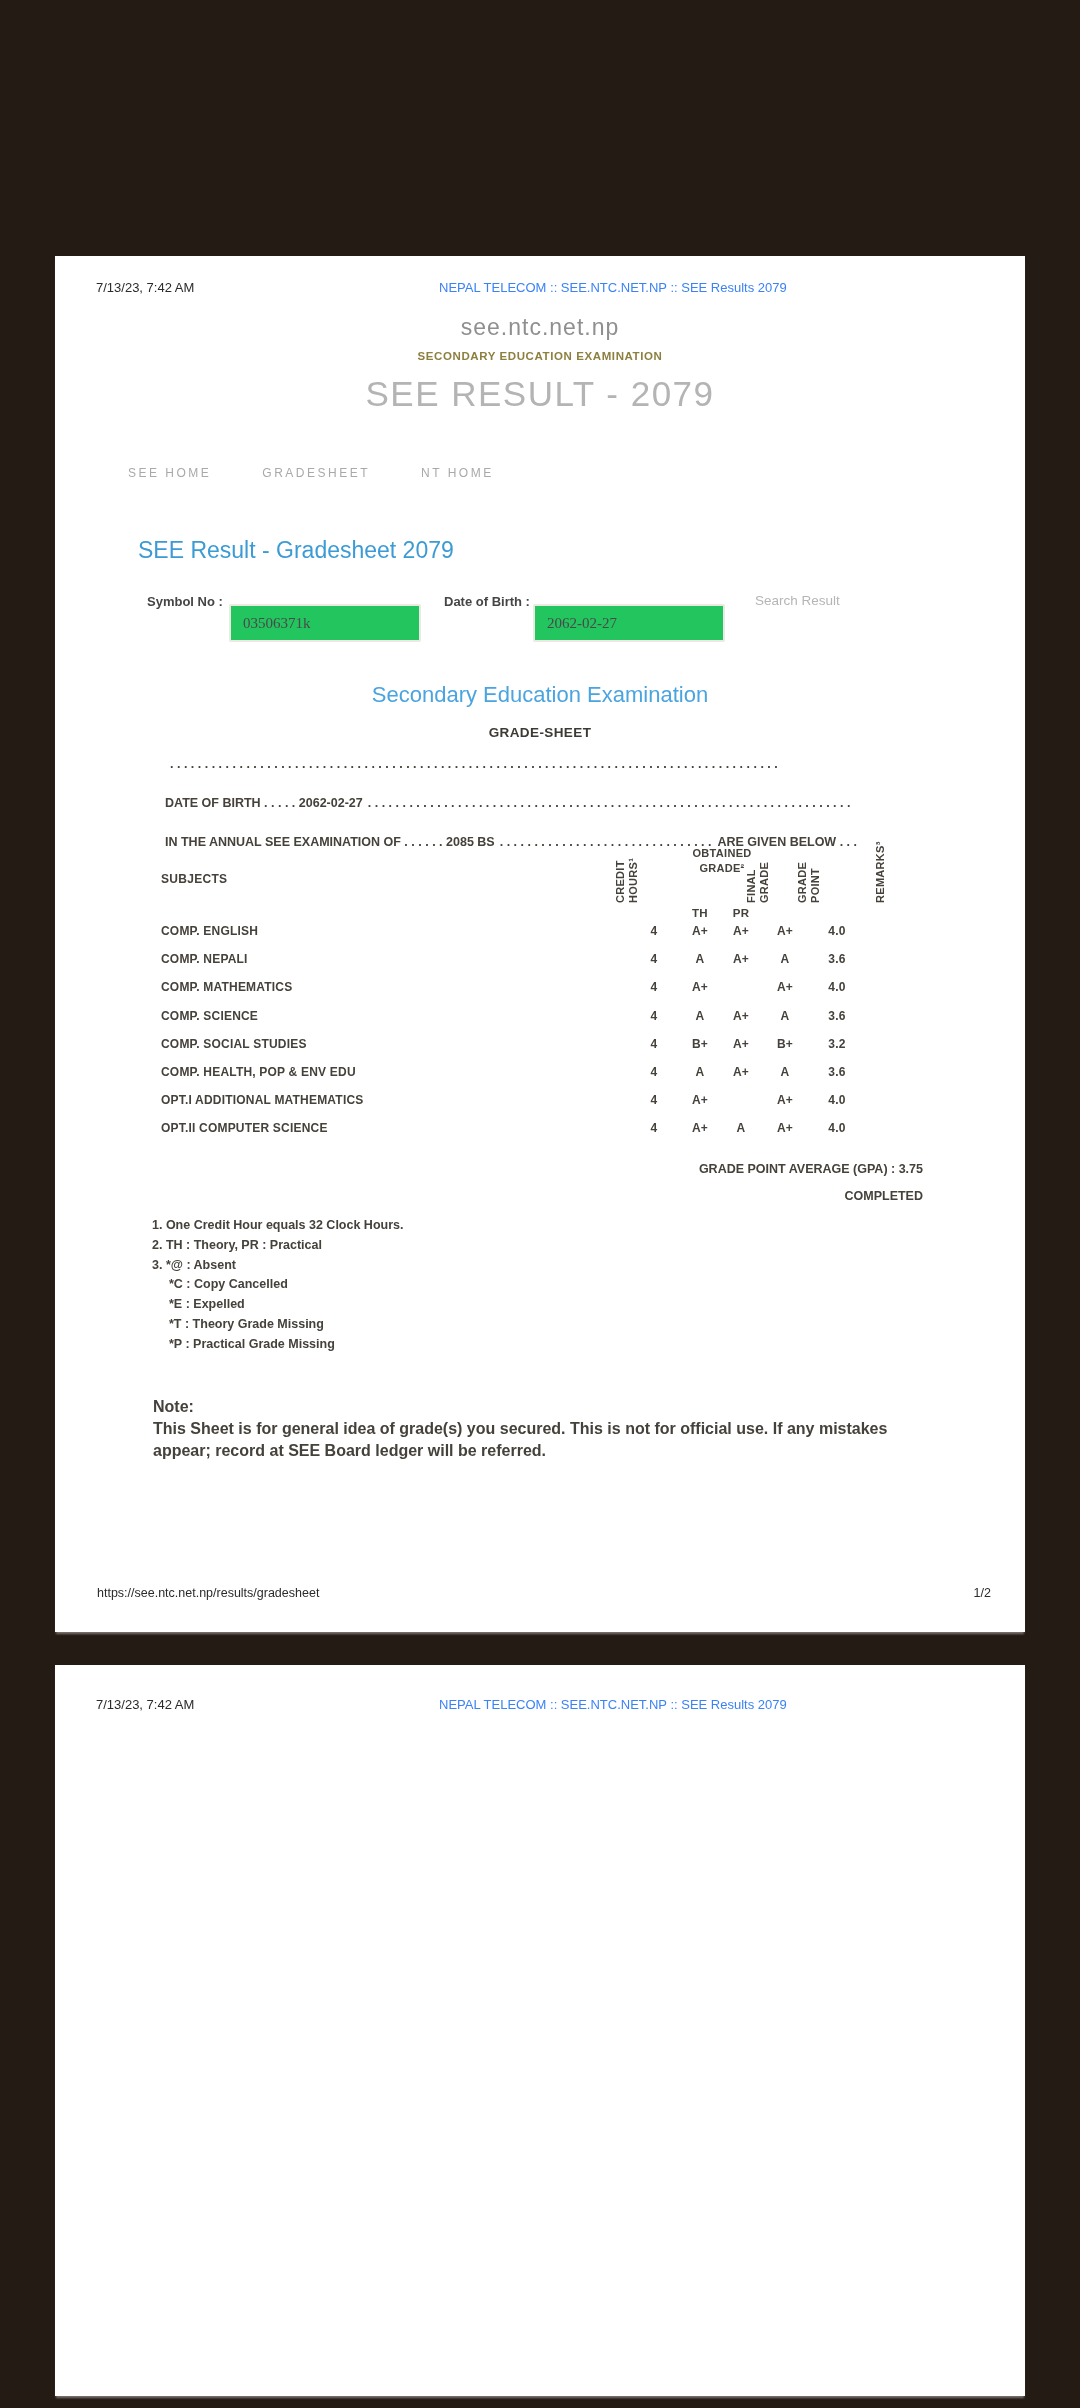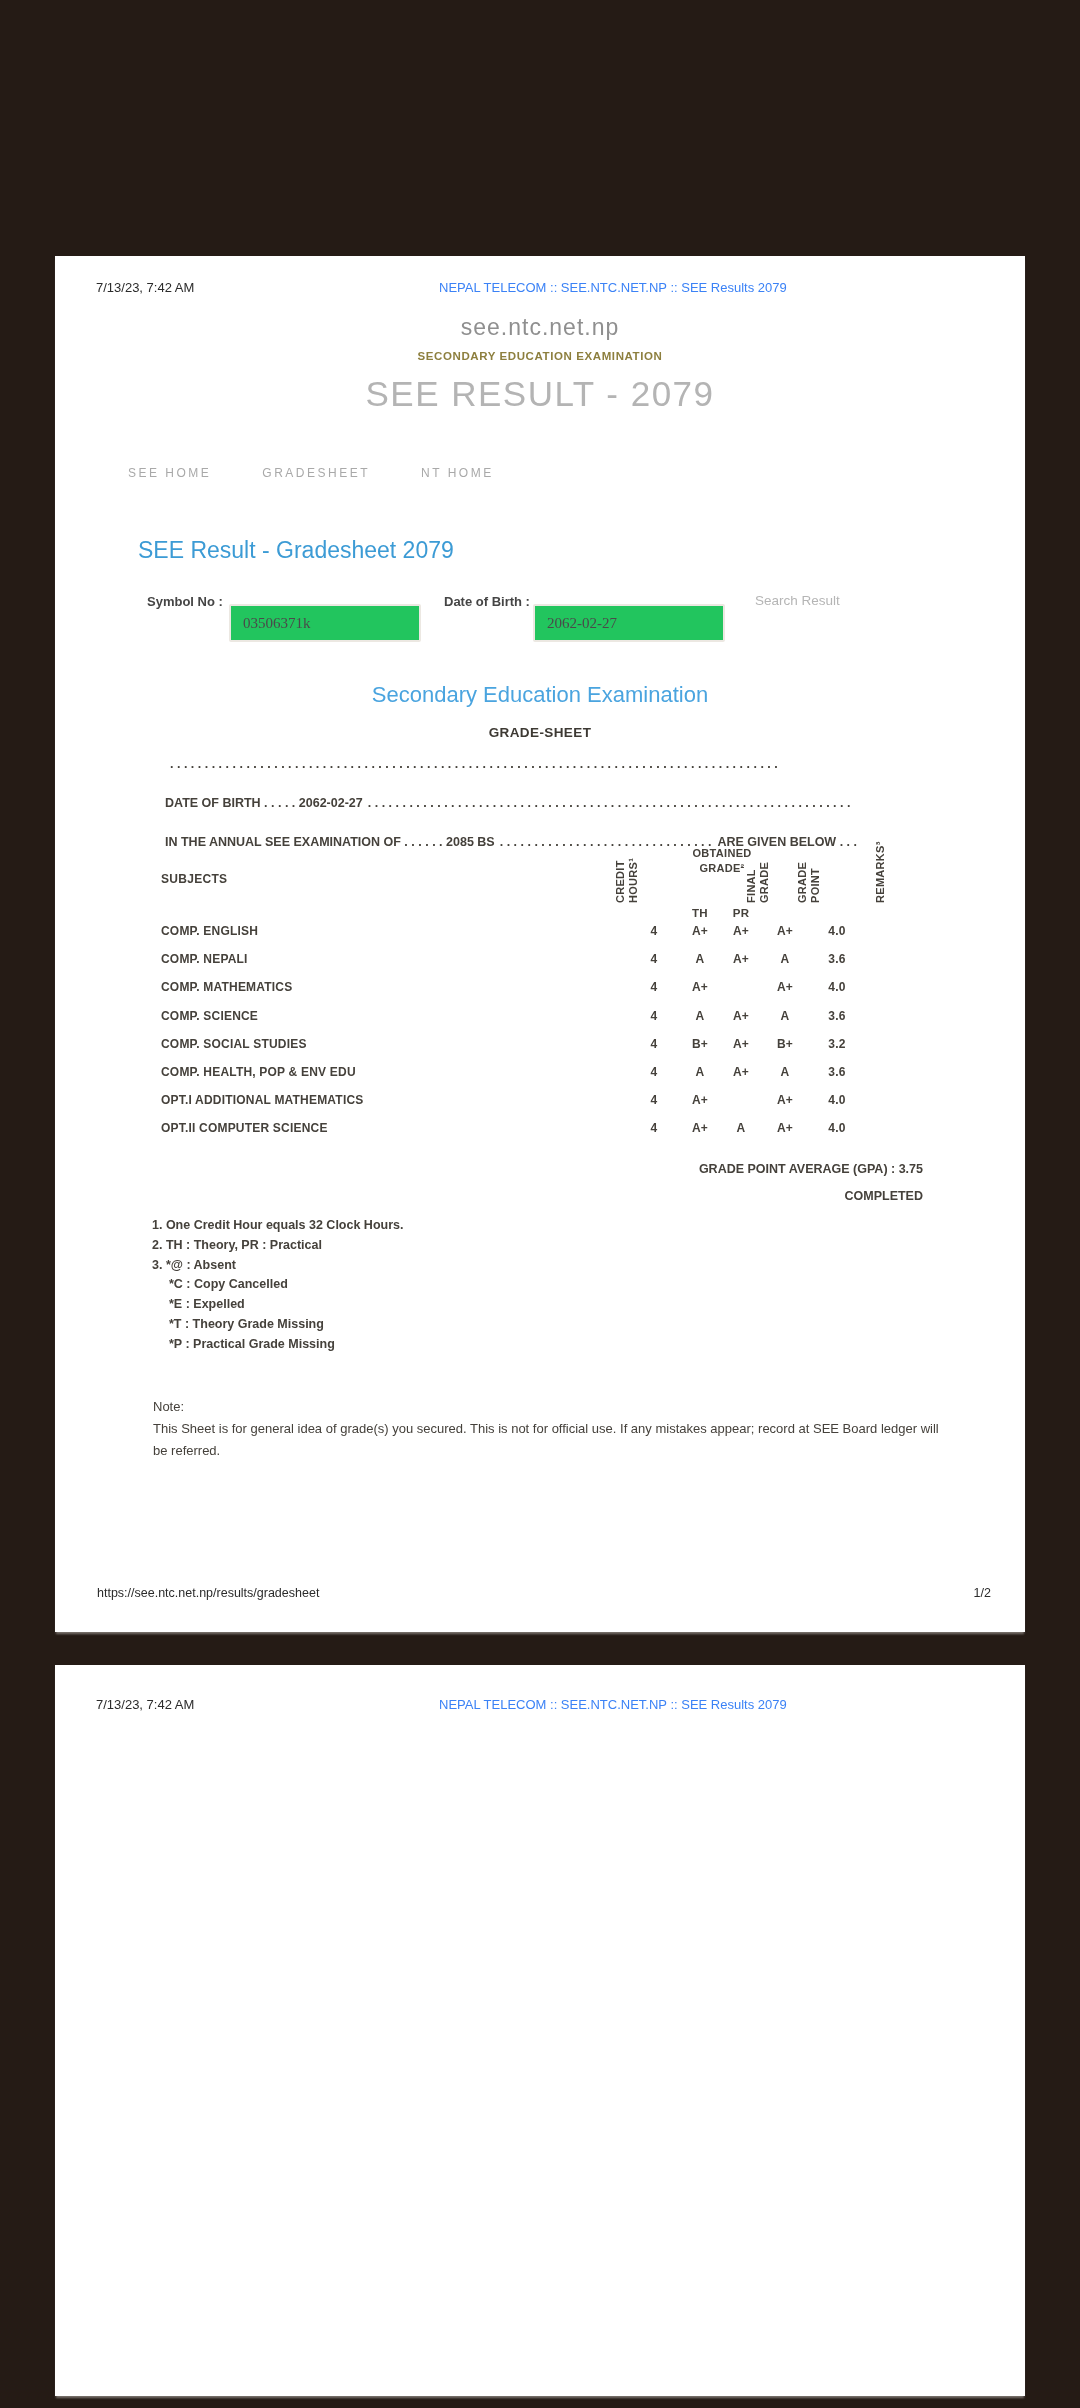--- a/index.html
+++ b/index.html
@@ -84,22 +84,22 @@
   .c-gp { left:757px; width:50px; text-align:center; }
   .c-rm { left:815px; width:50px; text-align:center; }
 
   .gpa { position:absolute; right:102px; top:906px; font-size:12.5px; font-weight:bold; color:#45413b; }
   .status { position:absolute; right:102px; top:933px; font-size:12.5px; font-weight:bold; color:#45413b; }
 
   .footnotes { position:absolute; left:97px; top:960px; font-size:12.5px; font-weight:bold;
          color:#45413b; line-height:19.8px; }
   .fn-sub { padding-left:17px; }
 
-  .note { position:absolute; left:98px; top:1140px; width:792px; font-size:13px;
-         font-weight:normal; color:#45413b; line-height:22px; }
+  .note { position:absolute; left:98px; top:1140px; width:792px; font-size:16px;
+         font-weight:bold; color:#45413b; line-height:22px; }
   .note-label { margin-bottom:0; }
 </style>
 </head>
 <body>
 
 <div class="page page1">
   <div class="print-date">7/13/23, 7:42 AM</div>
   <div class="print-title">NEPAL TELECOM :: SEE.NTC.NET.NP :: SEE Results 2079</div>
 
   <div class="domain">see.ntc.net.np</div>

